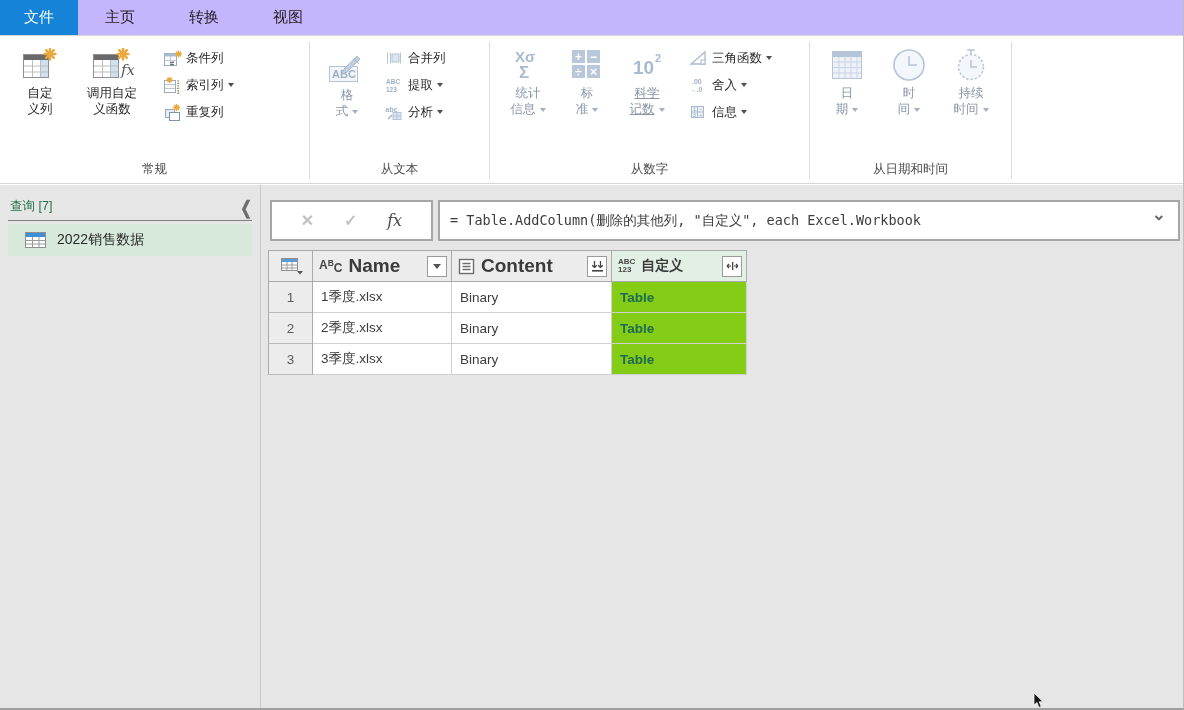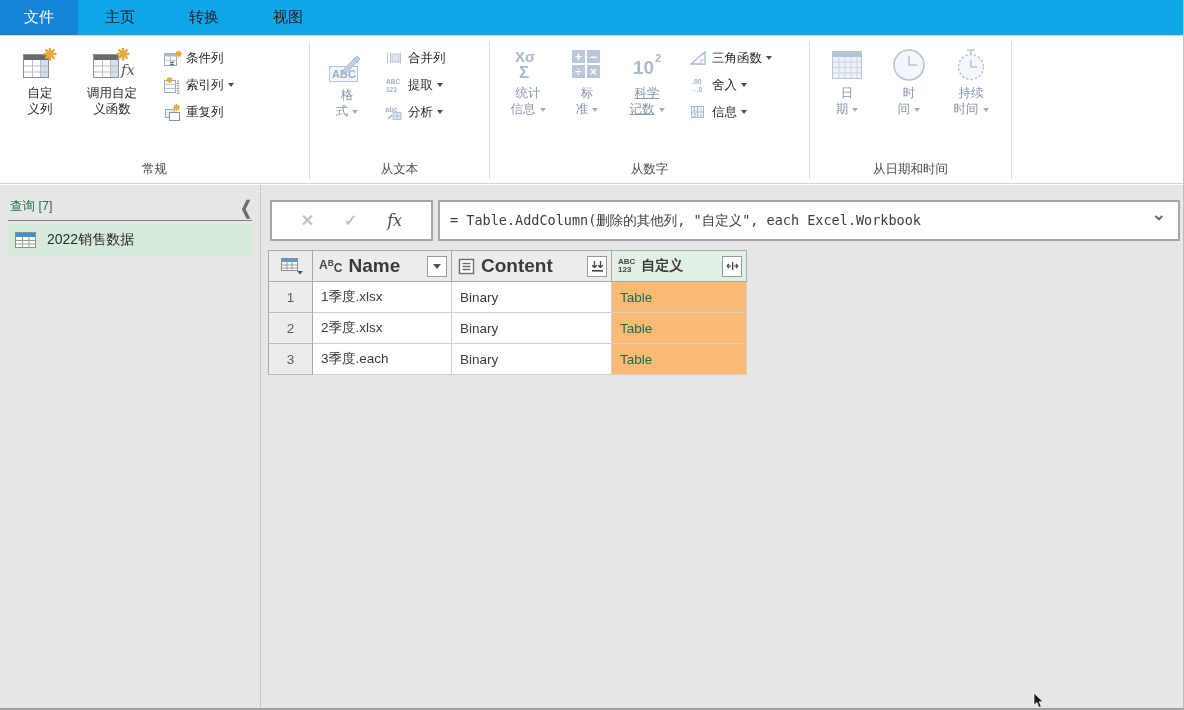--- a/index.html
+++ b/index.html
@@ -2,21 +2,21 @@
 <html><head>
 <meta charset="utf-8">
 <style>
   * { margin:0; padding:0; box-sizing:border-box; }
   html,body { width:1184px; height:710px; overflow:hidden; }
   body { font-family:"Liberation Sans",sans-serif; background:#fff; position:relative;
          -webkit-font-smoothing:antialiased; }
   .app { position:absolute; inset:0; border-right:1px solid #bfbfbf; border-bottom:2px solid #9f9f9f; }
 
   
-  .tabbar { position:absolute; left:0; top:0; right:0; height:36px; background:#0ea5e9;
+  .tabbar { position:absolute; left:0; top:0; right:0; height:36px; background:#c4b5fd;
             display:flex; align-items:stretch; border-bottom:1px solid #d6d6d6; z-index:3; }
   .tab { display:flex; align-items:center; justify-content:center; font-size:15px; color:#1f1f1f;
          padding:0 27px; cursor:default; }
   .tab.file { background:#1583d7; color:#fff; width:78px; padding:0; }
   .tab.active { background:#fff; border-left:1px solid #d6d6d6; border-right:1px solid #d6d6d6;
                 margin-bottom:-1px; }
 
   
   .ribbon { position:absolute; left:0; top:36px; right:0; height:148px; background:#fff;
             border-bottom:1px solid #d6d6d6; display:flex; }
@@ -40,21 +40,21 @@
 
   
   .content { position:absolute; left:0; top:185px; right:0; bottom:0; background:#e6e6e6; }
 
   .sidebar { position:absolute; left:0; top:0; bottom:0; width:261px; border-right:1px solid #c6c6c6; }
   .side-head { display:flex; align-items:center; padding:13px 8px 0 10px; }
   .q-title { font-size:12.5px; color:#217346; }
   .collapse { margin-left:auto; color:#6d6d6d; font-size:14px; font-weight:bold; transform:scaleY(1.3); cursor:default; }
   .side-rule { border-top:1px solid #7f7f7f; margin:5px 8px 0 8px; }
   .q-item { margin:3px 8px 0 8px; height:32px; background:#d7e9da; display:flex; align-items:center;
-            padding-left:7px; font-size:14px; color:#2b2b2b; cursor:default; }
+            padding-left:17px; font-size:14px; color:#2b2b2b; cursor:default; }
   .q-item .qicon { margin-right:11px; display:inline-flex; }
 
   .main { position:absolute; left:262px; top:0; right:0; bottom:0; }
 
   .fxbox { position:absolute; left:8px; top:15px; width:163px; height:41px; background:#fff;
            border:2px solid #a6a6a6; display:flex; align-items:center; justify-content:space-around; padding:0 14px; }
   .fxbox .ic-x, .fxbox .ic-ck { color:#c2c2c2; font-size:16px; font-weight:bold; }
   .fxbox .ic-fx { color:#4a4a4a; font-size:16px; font-style:italic; font-family:"DejaVu Serif",serif; }
 
   .fml { position:absolute; left:176px; right:3px; top:15px; height:41px; background:#fff;
@@ -67,21 +67,21 @@
           grid-template-columns:45px 139px 160px 135px; grid-auto-rows:auto; }
   .cell { border-right:1px solid #d0d0d0; border-bottom:1px solid #d0d0d0; background:#fff;
           font-size:13.5px; color:#3c3c3c; display:flex; align-items:center; padding:0 8px; height:31px; }
   .hcell { background:#ececec; border:1px solid #ababab; border-left:none; height:32px;
            font-weight:bold; color:#3b3b3b; display:flex; align-items:center; padding:0 4px 0 6px; }
   .hcell.first { border-left:1px solid #ababab; justify-content:center; }
   .hcell .hlabel { margin-left:6px; font-size:19px; }
   .hcell.green { background:#e1efe5; }
   .numcell { background:#ececec; border-right:1px solid #ababab; border-bottom:1px solid #b9b9b9;
              border-left:1px solid #ababab; justify-content:center; color:#5c5c5c; padding:0; }
-  .greencell { background:#fdba74; color:#1e6b54; }
+  .greencell { background:#84cc16; color:#1e6b54;font-weight:bold; }
   .hbtn { margin-left:auto; width:20px; height:21px; border:1px solid #9a9a9a; background:#fff;
           display:flex; align-items:center; justify-content:center; }
   .tri { width:0; height:0; border-left:4px solid transparent; border-right:4px solid transparent;
          border-top:5px solid #555; }
   .abc-type { font-weight:bold; color:#464646; letter-spacing:0; display:inline-flex; align-items:flex-start; }
   .abc-type .bA { font-size:12px; line-height:12px; }
   .abc-type .bB { font-size:8.5px; line-height:9px; }
   .abc-type .bC { font-size:12px; line-height:12px; margin-top:3px; }
   .abc123 { font-size:8px; line-height:8px; font-weight:bold; color:#464646; text-align:left; }
 
@@ -454,21 +454,21 @@
         <div class="cell">1季度.xlsx</div>
         <div class="cell">Binary</div>
         <div class="cell greencell">Table</div>
 
         <div class="cell numcell">2</div>
         <div class="cell">2季度.xlsx</div>
         <div class="cell">Binary</div>
         <div class="cell greencell">Table</div>
 
         <div class="cell numcell">3</div>
-        <div class="cell">3季度.each</div>
+        <div class="cell">3季度.xlsx</div>
         <div class="cell">Binary</div>
         <div class="cell greencell">Table</div>
       </div>
     </div>
   </div>
 
   <svg class="cursor" style="left:1033px; top:693px;" width="12" height="16" viewBox="0 0 12 16">
     <polygon points="1,0 1,12 4,9.5 6,14.5 8.2,13.5 6.2,8.8 10,8.8" fill="#1a1a1a" stroke="#fff" stroke-width="0.7"></polygon>
   </svg>
 </div>

